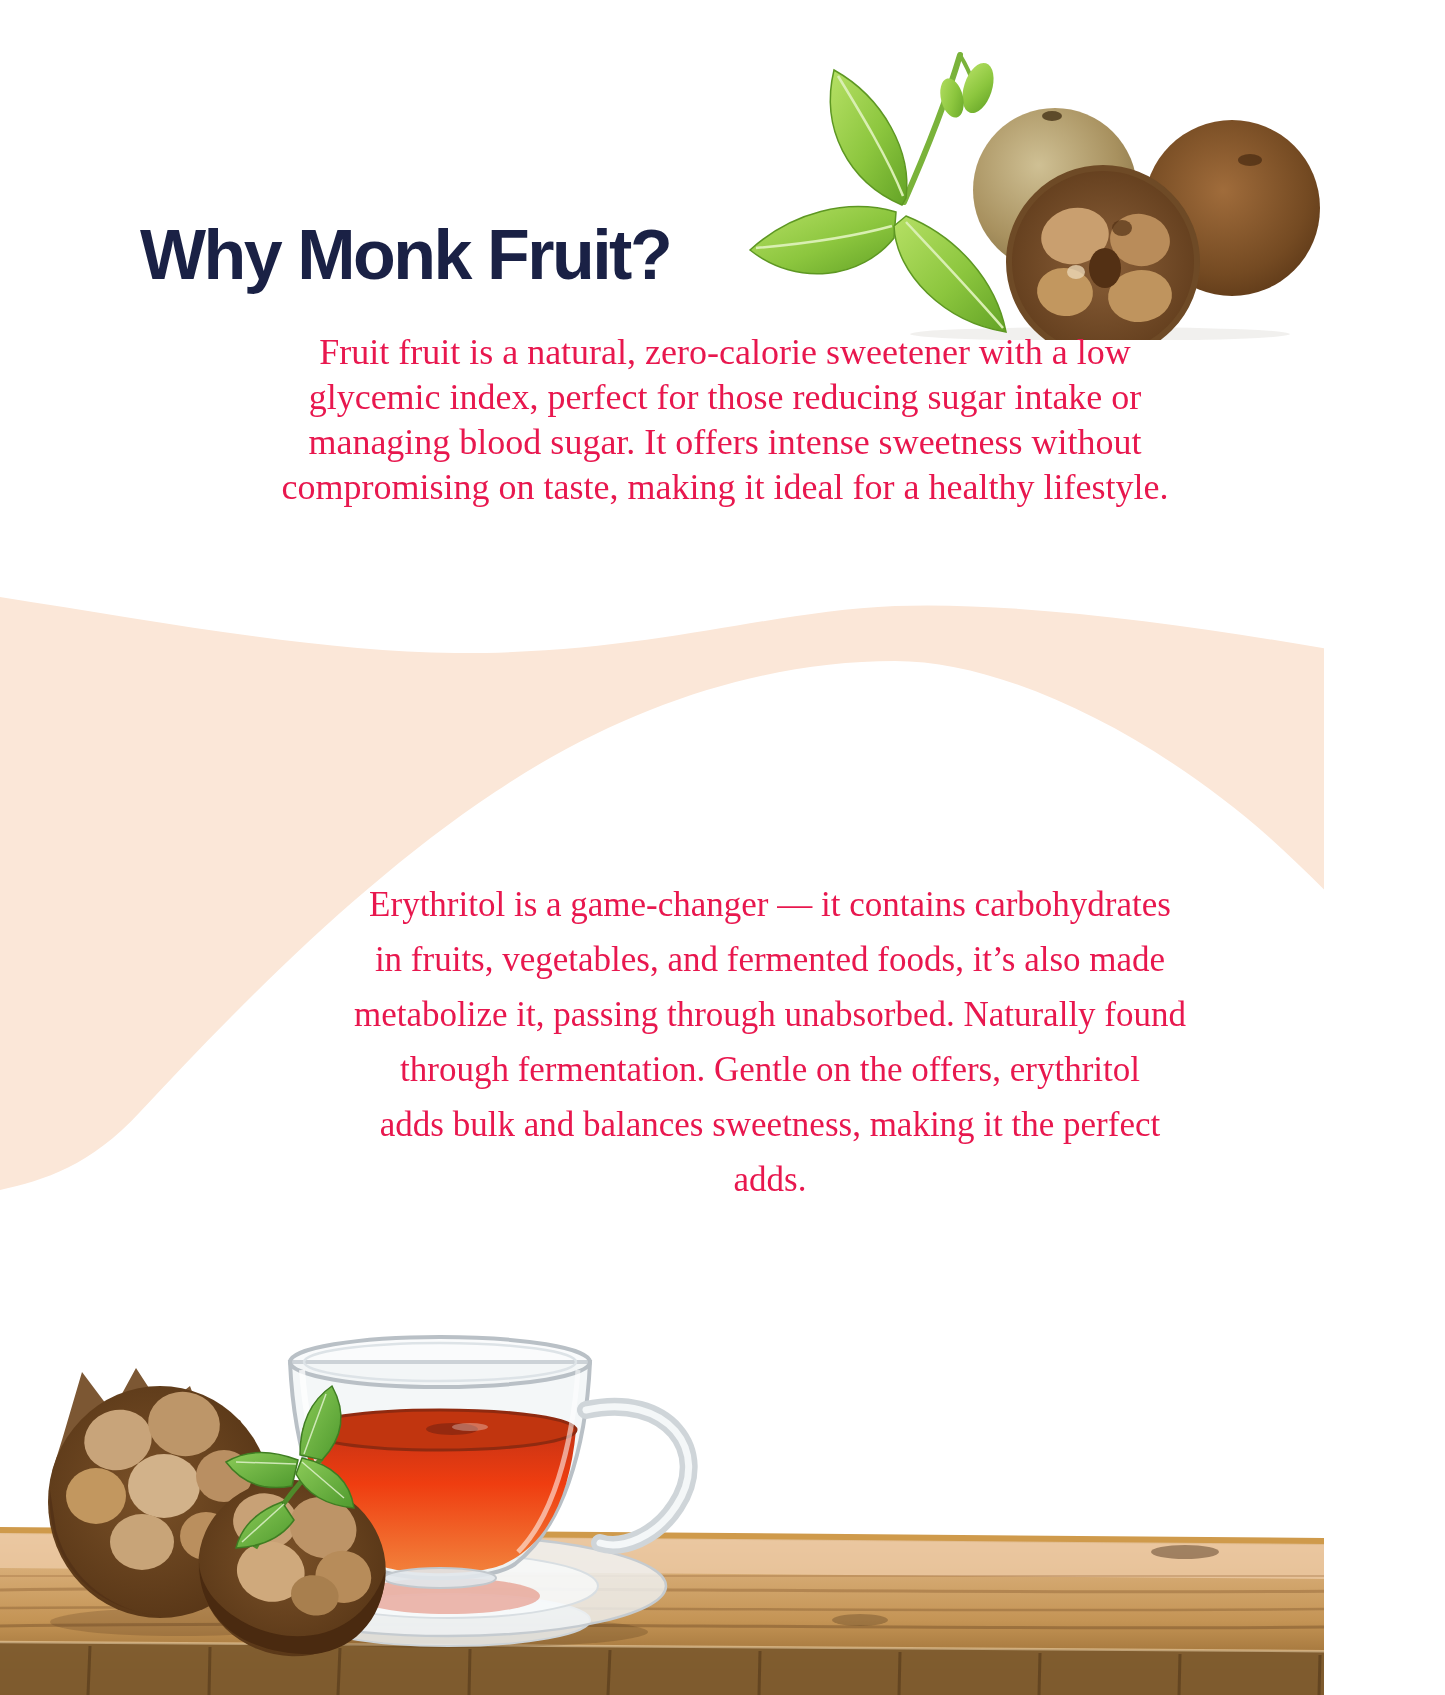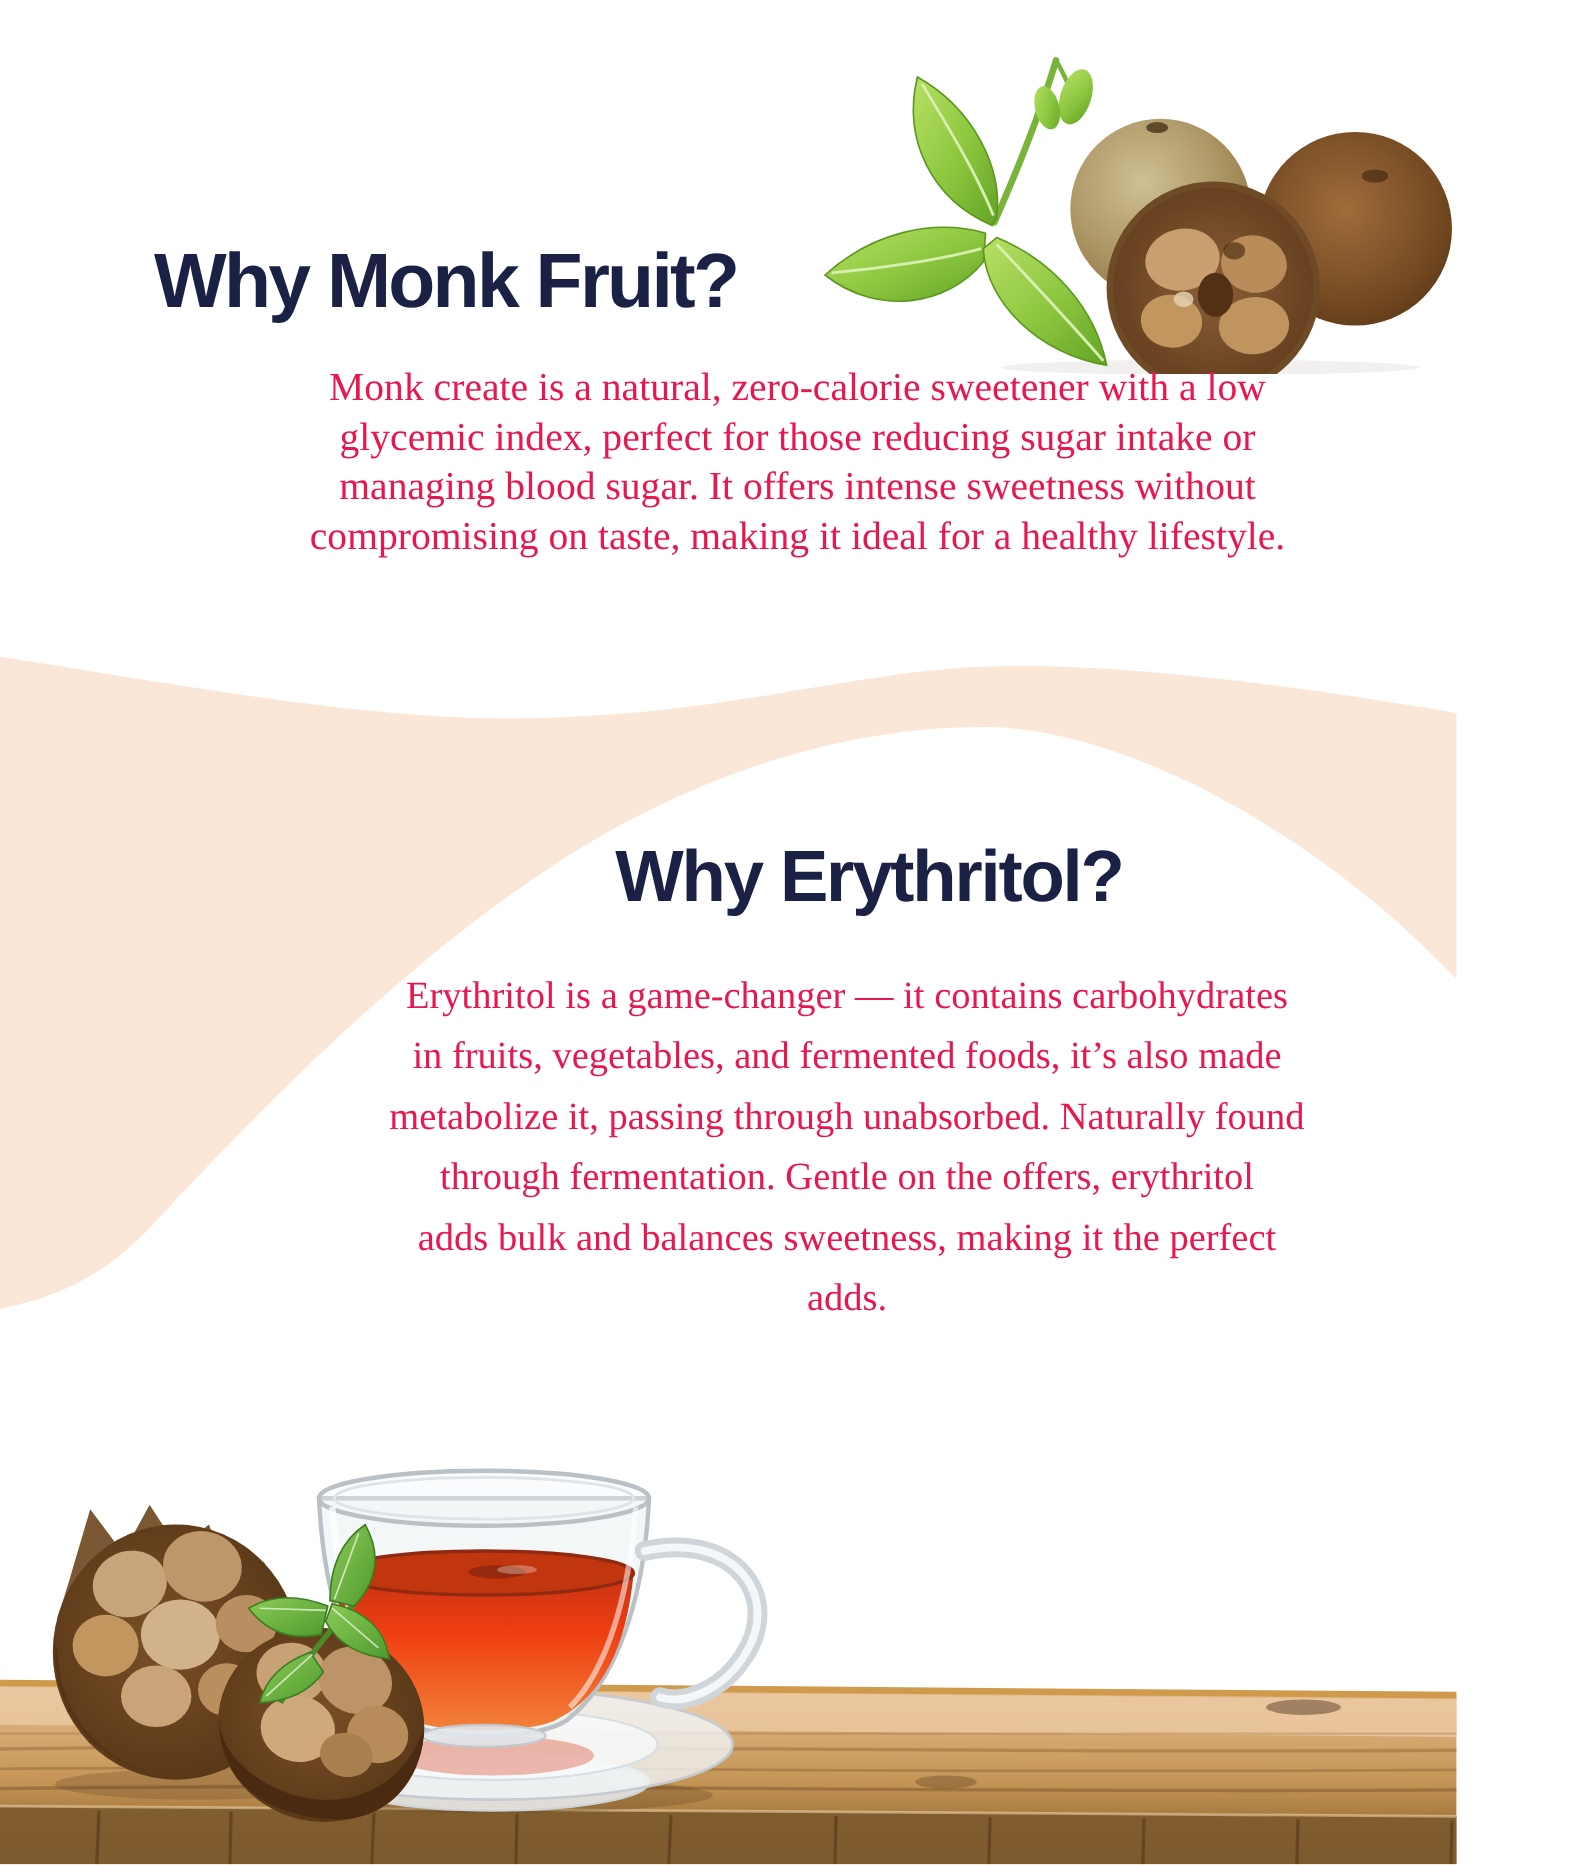--- a/index.html
+++ b/index.html
@@ -101,29 +101,26 @@
         <ellipse cx="420" cy="200" rx="30" ry="26" fill="#b98c5a" transform="rotate(10 420 200)"></ellipse>
         <ellipse cx="345" cy="252" rx="28" ry="24" fill="#c2975f" transform="rotate(8 345 252)"></ellipse>
         <ellipse cx="420" cy="256" rx="32" ry="26" fill="#bf945e" transform="rotate(-6 420 256)"></ellipse>
         <ellipse cx="385" cy="228" rx="16" ry="20" fill="#533014"></ellipse>
         <ellipse cx="402" cy="188" rx="10" ry="8" fill="#533014" opacity="0.7"></ellipse>
         <ellipse cx="356" cy="232" rx="9" ry="7" fill="#e8d4b4" opacity="0.8"></ellipse>
       </g>
     </svg>
 
     <div class="para p1">
-      <div class="pline">Monk create is a natural, zero-calorie sweetener with a low</div>
+      <div class="pline">Fruit fruit is a natural, zero-calorie sweetener with a low</div>
       <div class="pline">glycemic index, perfect for those reducing sugar intake or</div>
       <div class="pline">managing blood sugar. It offers intense sweetness without</div>
       <div class="pline">compromising on taste, making it ideal for a healthy lifestyle.</div>
     </div>
 
-    <div class="h2wrap">
-      <span class="h2">Why Erythritol?</span>
-    </div>
 
     <div class="para p2">
       <div class="pline">Erythritol is a game-changer — it contains carbohydrates</div>
       <div class="pline">in fruits, vegetables, and fermented foods, it’s also made</div>
       <div class="pline">metabolize it, passing through unabsorbed. Naturally found</div>
       <div class="pline">through fermentation. Gentle on the offers, erythritol</div>
       <div class="pline">adds bulk and balances sweetness, making it the perfect</div>
       <div class="pline">adds.</div>
     </div>
 

